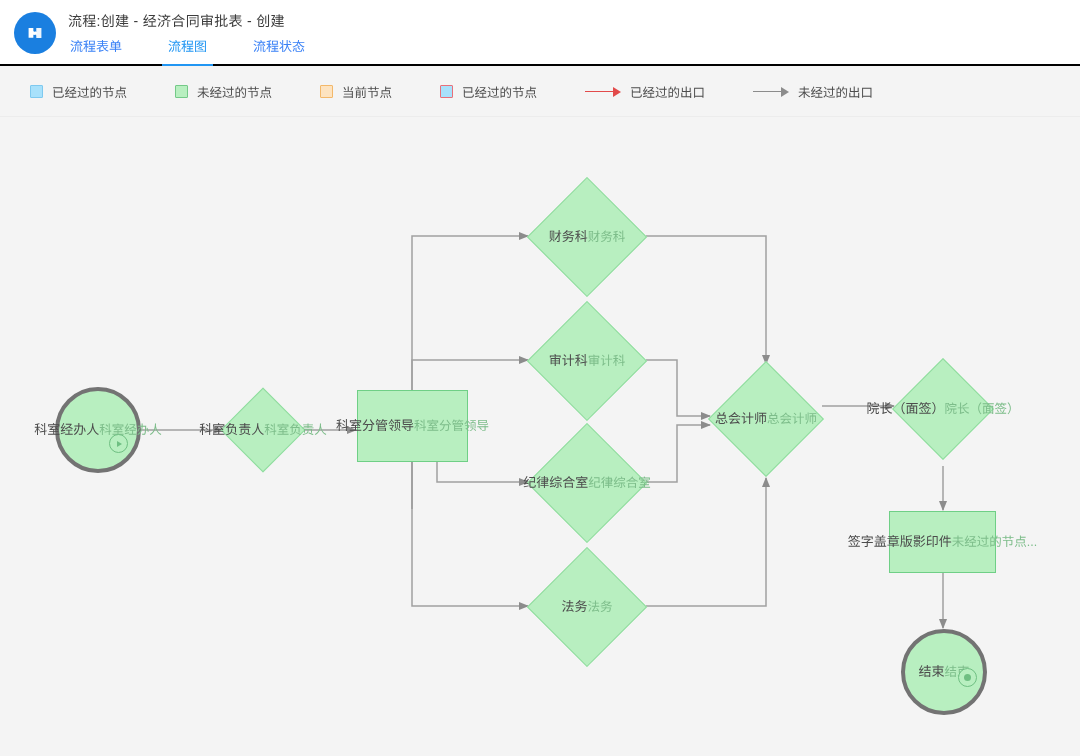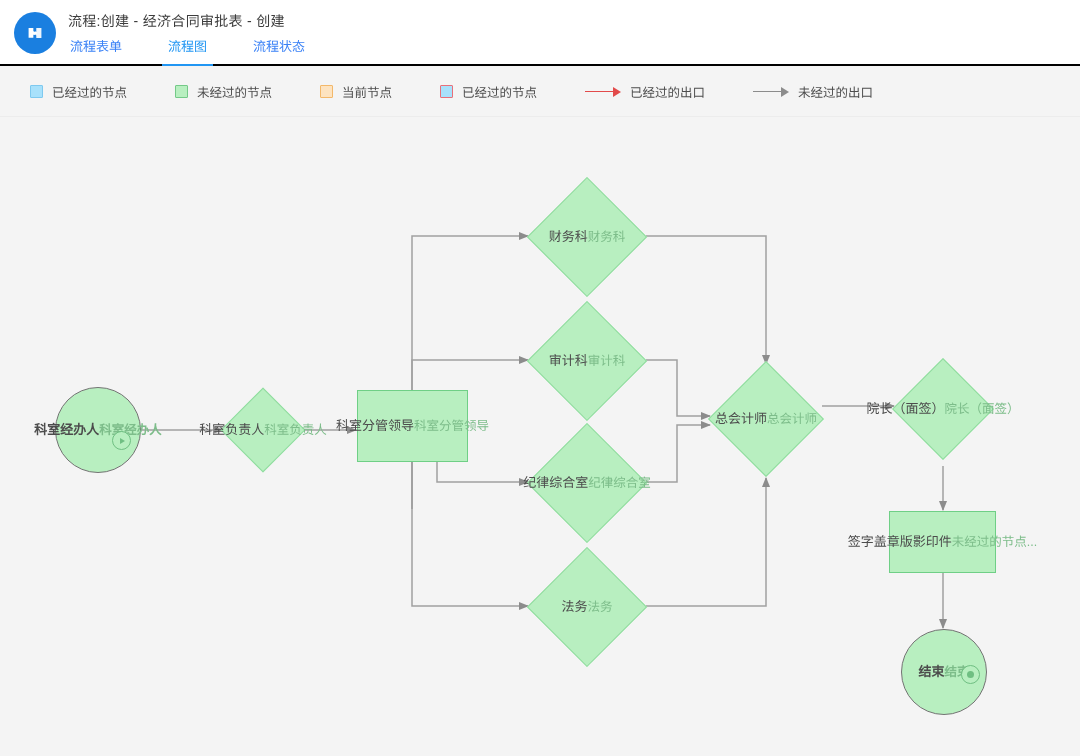--- a/index.html
+++ b/index.html
@@ -82,22 +82,21 @@
     display:flex;flex-direction:row;align-items:center;justify-content:center;
     pointer-events:none;
   }
   .node .t1{font-size:13px;color:#4c4c4c;line-height:20px;white-space:nowrap;}
   .node .t2{font-size:12.5px;color:#7dbd8a;line-height:20px;white-space:nowrap;}
 
   
   .n-circle{
     border-radius:50%;
     background:#b8efc0;
-    border:1px solid #737373;
-    font-weight:bold;
+    border:4px solid #737373;
   }
   
   .n-rect{
     background:#b8efc0;
     border:1px solid #6fcf86;
   }
   
   .n-diamond .dia{
     position:absolute;left:50%;top:50%;
     transform:translate(-50%,-50%) rotate(45deg);

